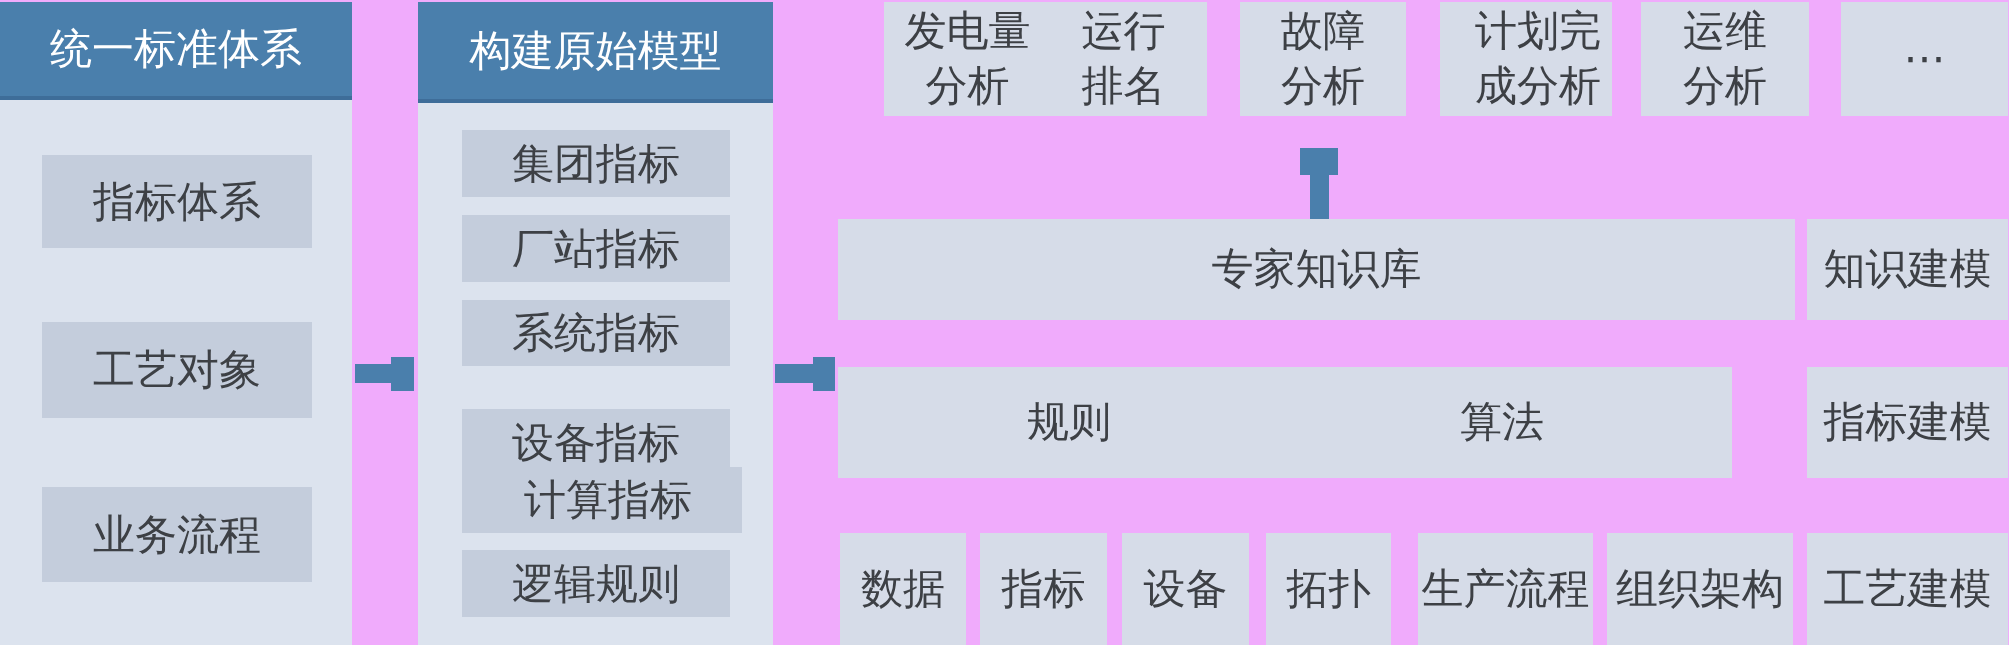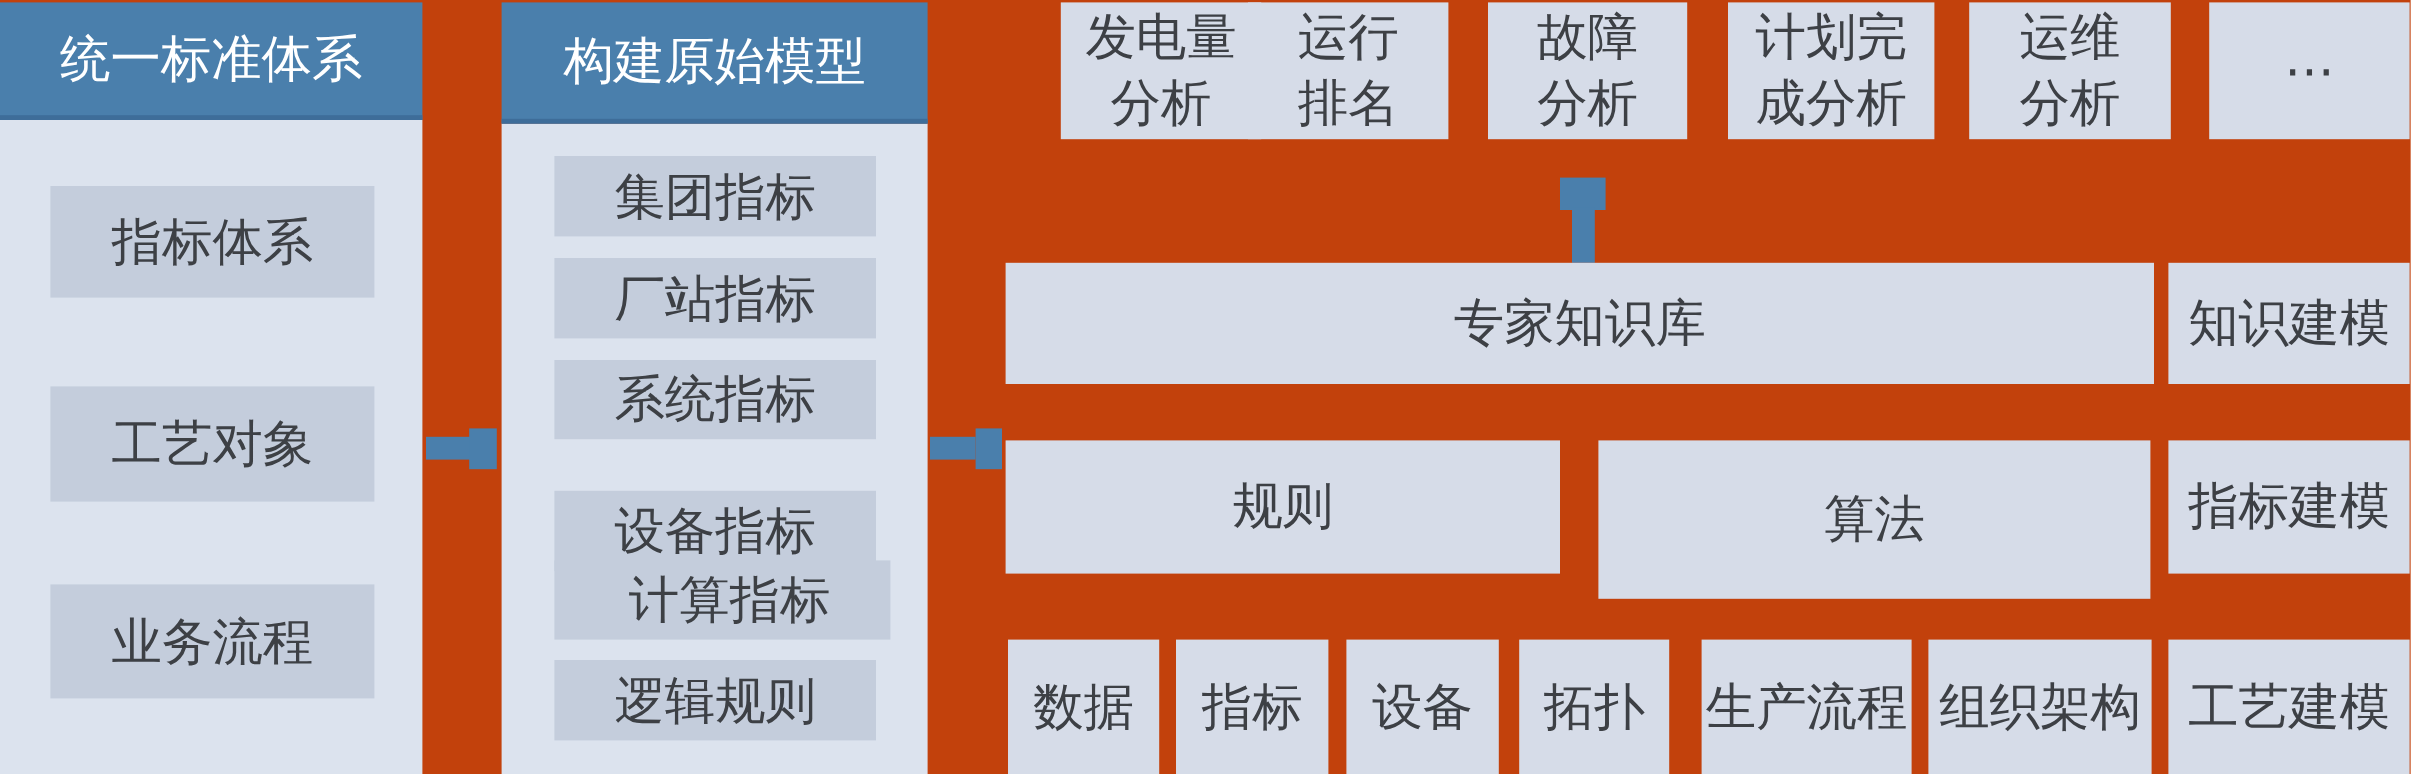--- a/index.html
+++ b/index.html
@@ -1,17 +1,17 @@
 <!DOCTYPE html>
 <html style="--header-blue: #4a7fac; --connector-blue: #4a7fac; --panel-bg: #dce3ee; --panel-box-bg: #c4cddc; --right-box-bg: #d6dce8; --text-dark: #3d4045;"><head>
 <meta charset="utf-8">
 <style>
   html,body { margin:0; padding:0; background:#ffffff; }
   .canvas {
-    position:relative; width:2009px; height:645px; background:#c2410c;
+    position:relative; width:2009px; height:645px; background:#f0abfc;
     font-family:"DejaVu Sans","Liberation Sans",sans-serif; overflow:hidden;
     color:#3d4045;
   }
   .hdr {
     position:absolute; background:var(--header-blue,#4a7fac); color:#ffffff;
     display:flex; align-items:center; justify-content:center;
     font-size:42px; box-sizing:border-box;
     border-bottom:4px solid #3e6d99;
   }
   .panel { position:absolute; background:var(--panel-bg,#dce3ee); }
@@ -85,21 +85,21 @@
 分析</span>
   </div>
   <div class="rbox" style="left:1040px; top:2px; width:167px; height:114px;">
     <span>运行
 排名</span>
   </div>
   <div class="rbox" style="left:1240px; top:2px; width:166px; height:114px;">
     <span>故障
 分析</span>
   </div>
-  <div class="rbox" style="left:1440px; top:2px; width:172px; height:114px;">
+  <div class="rbox" style="left:1440px; top:2px; width:148px; height:114px;padding-left:24px;">
     <span>计划完
 成分析</span>
   </div>
   <div class="rbox" style="left:1641px; top:2px; width:168px; height:114px;">
     <span>运维
 分析</span>
   </div>
   <div class="rbox" style="left:1841px; top:2px; width:167px; height:114px;">
     <span>⋯</span>
   </div>
@@ -112,21 +112,21 @@
   <div class="rbox" style="left:838px; top:219px; width:957px; height:101px;">
     <span>专家知识库</span>
   </div>
   <div class="rbox" style="left:1807px; top:219px; width:201px; height:101px;">
     <span>知识建模</span>
   </div>
 
   <div class="rbox" style="left:838px; top:367px; width:462px; height:111px;">
     <span>规则</span>
   </div>
-  <div class="rbox" style="left:1332px; top:367px; width:460px; height:132px;">
+  <div class="rbox" style="left:1272px; top:367px; width:460px; height:111px;">
     <span>算法</span>
   </div>
   <div class="rbox" style="left:1807px; top:367px; width:201px; height:111px;">
     <span>指标建模</span>
   </div>
 
   <div class="rbox" style="left:840px; top:533px; width:126px; height:112px;">
     <span>数据</span>
   </div>
   <div class="rbox" style="left:980px; top:533px; width:127px; height:112px;">

